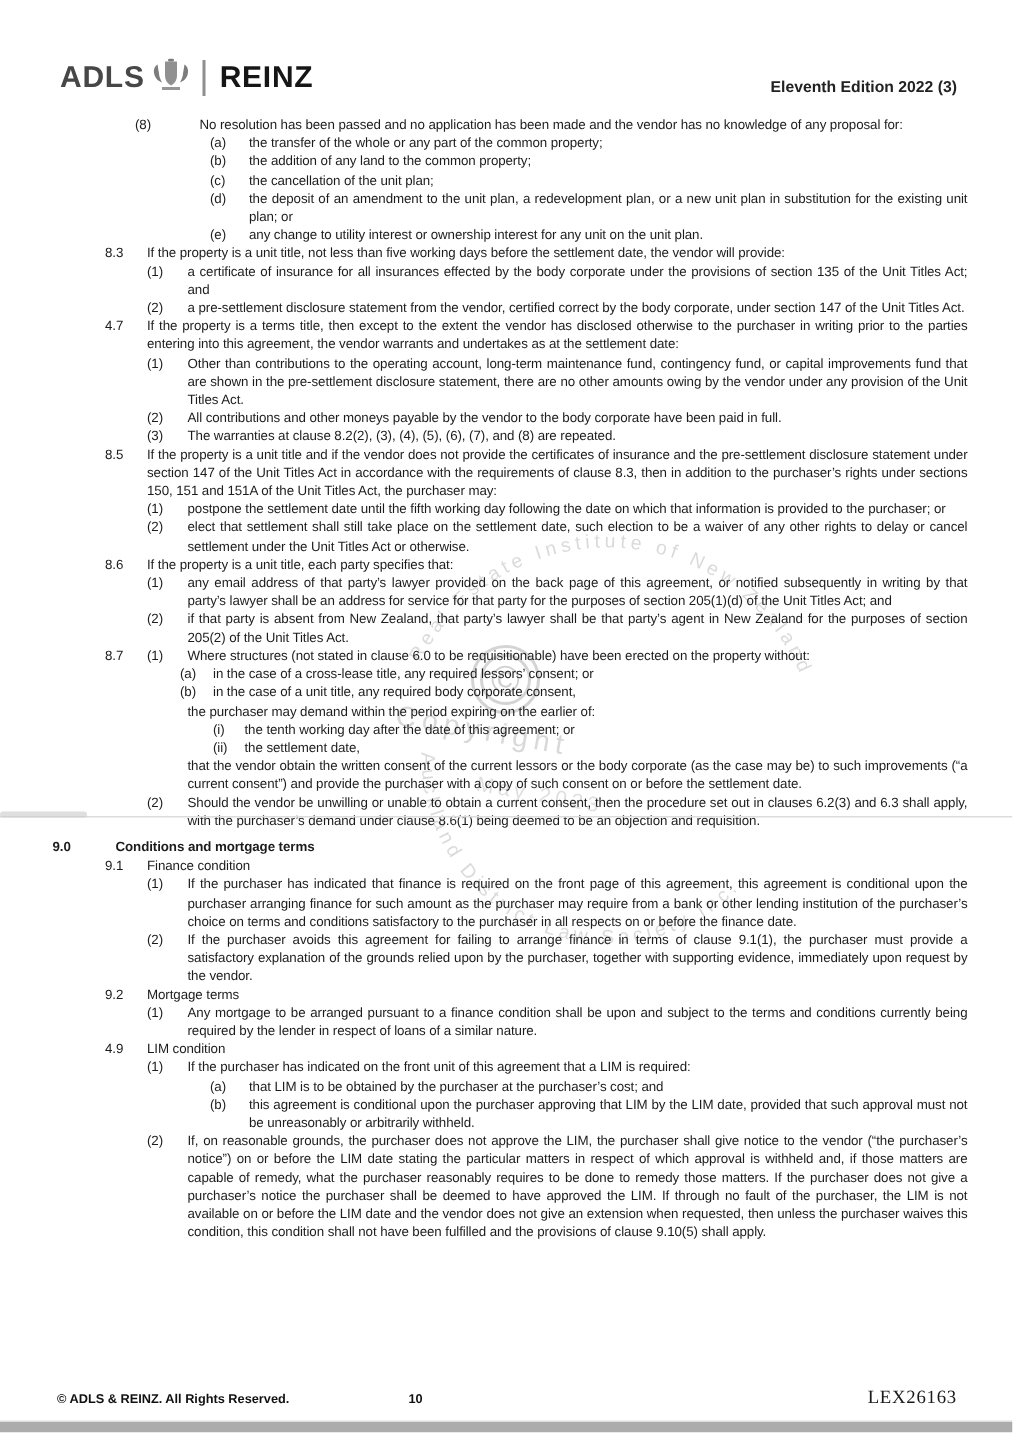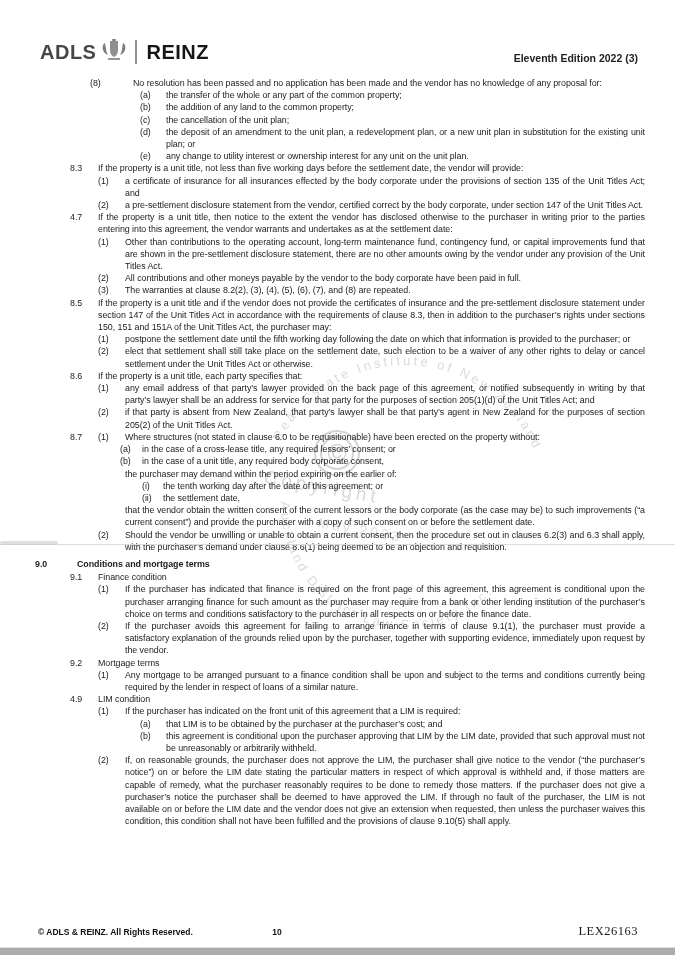--- a/index.html
+++ b/index.html
@@ -128,21 +128,21 @@
     <div class="row item1">
       <span class="mk">(1)</span>
       <div class="txt">a certificate of insurance for all insurances effected by the body corporate under the provisions of section 135 of the Unit Titles Act; and</div>
     </div>
     <div class="row item1">
       <span class="mk">(2)</span>
       <div class="txt">a pre-settlement disclosure statement from the vendor, certified correct by the body corporate, under section 147 of the Unit Titles Act.</div>
     </div>
     <div class="row clause">
       <span class="mk">4.7</span>
-      <div class="txt">If the property is a unit title, then notice to the extent the vendor has disclosed otherwise to the purchaser in writing prior to the parties entering into this agreement, the vendor warrants and undertakes as at the settlement date:</div>
+      <div class="txt">If the property is a terms title, then except to the extent the vendor has disclosed otherwise to the purchaser in writing prior to the parties entering into this agreement, the vendor warrants and undertakes as at the settlement date:</div>
     </div>
     <div class="row item1">
       <span class="mk">(1)</span>
       <div class="txt">Other than contributions to the operating account, long-term maintenance fund, contingency fund, or capital improvements fund that are shown in the pre-settlement disclosure statement, there are no other amounts owing by the vendor under any provision of the Unit Titles Act.</div>
     </div>
     <div class="row item1">
       <span class="mk">(2)</span>
       <div class="txt">All contributions and other moneys payable by the vendor to the body corporate have been paid in full.</div>
     </div>
     <div class="row item1">

